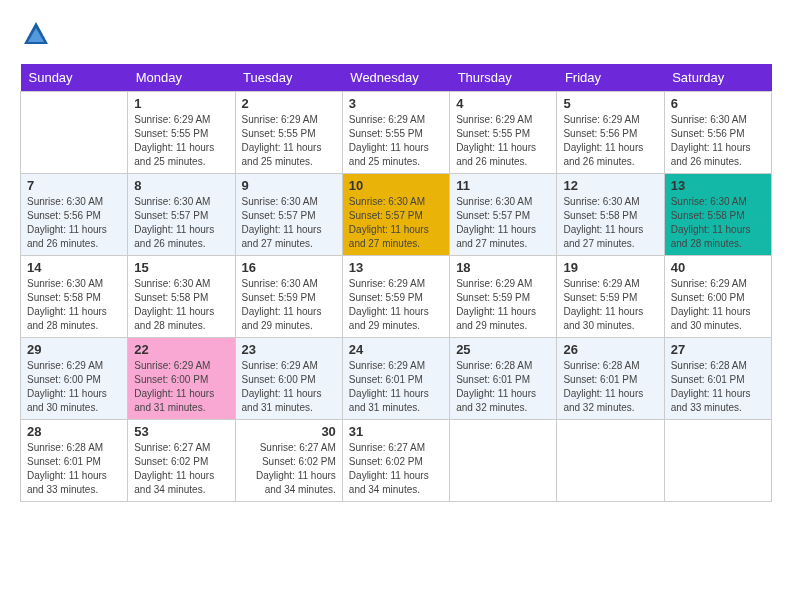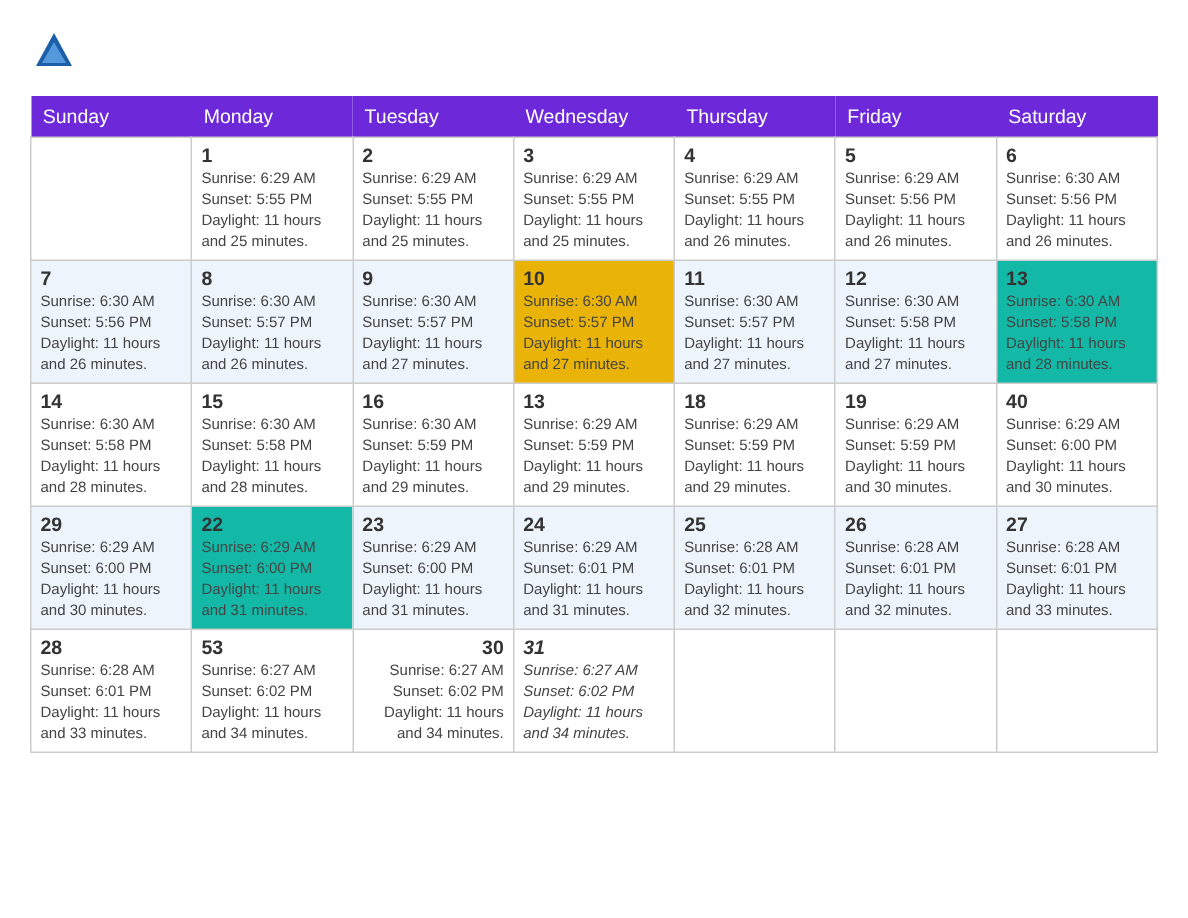--- a/index.html
+++ b/index.html
@@ -253,21 +253,21 @@
 Daylight: 11 hours and 30 minutes.</div>
         </td>
       </tr>
       <tr>
         <td style="background-color: rgb(238, 244, 251);">
           <span class="day-number">29</span>
           <div class="day-info" style="white-space: pre-line;">Sunrise: 6:29 AM
 Sunset: 6:00 PM
 Daylight: 11 hours and 30 minutes.</div>
         </td>
-        <td style="background-color: #14b8a6; margin-top: 28px;">
+        <td style="background-color: #f9a8d4; margin-top: 28px;">
           <span class="day-number">22</span>
           <div class="day-info" style="white-space: pre-line;">Sunrise: 6:29 AM
 Sunset: 6:00 PM
 Daylight: 11 hours and 31 minutes.</div>
         </td>
         <td style="background-color: rgb(238, 244, 251);">
           <span class="day-number">23</span>
           <div class="day-info" style="white-space: pre-line;">Sunrise: 6:29 AM
 Sunset: 6:00 PM
 Daylight: 11 hours and 31 minutes.</div>
@@ -309,21 +309,21 @@
           <div class="day-info" style="white-space: pre-line;">Sunrise: 6:27 AM
 Sunset: 6:02 PM
 Daylight: 11 hours and 34 minutes.</div>
         </td>
         <td style="background-color: rgb(255, 255, 255); text-align: right;">
           <span class="day-number">30</span>
           <div class="day-info" style="white-space: pre-line;">Sunrise: 6:27 AM
 Sunset: 6:02 PM
 Daylight: 11 hours and 34 minutes.</div>
         </td>
-        <td style="background-color: rgb(255, 255, 255); font-style: italic;">
+        <td style="background-color: rgb(255, 255, 255);">
           <span class="day-number">31</span>
           <div class="day-info" style="white-space: pre-line;">Sunrise: 6:27 AM
 Sunset: 6:02 PM
 Daylight: 11 hours and 34 minutes.</div>
         </td>
         <td class="empty-cell"></td>
         <td class="empty-cell"></td>
         <td class="empty-cell"></td>
       </tr>
     </tbody>

